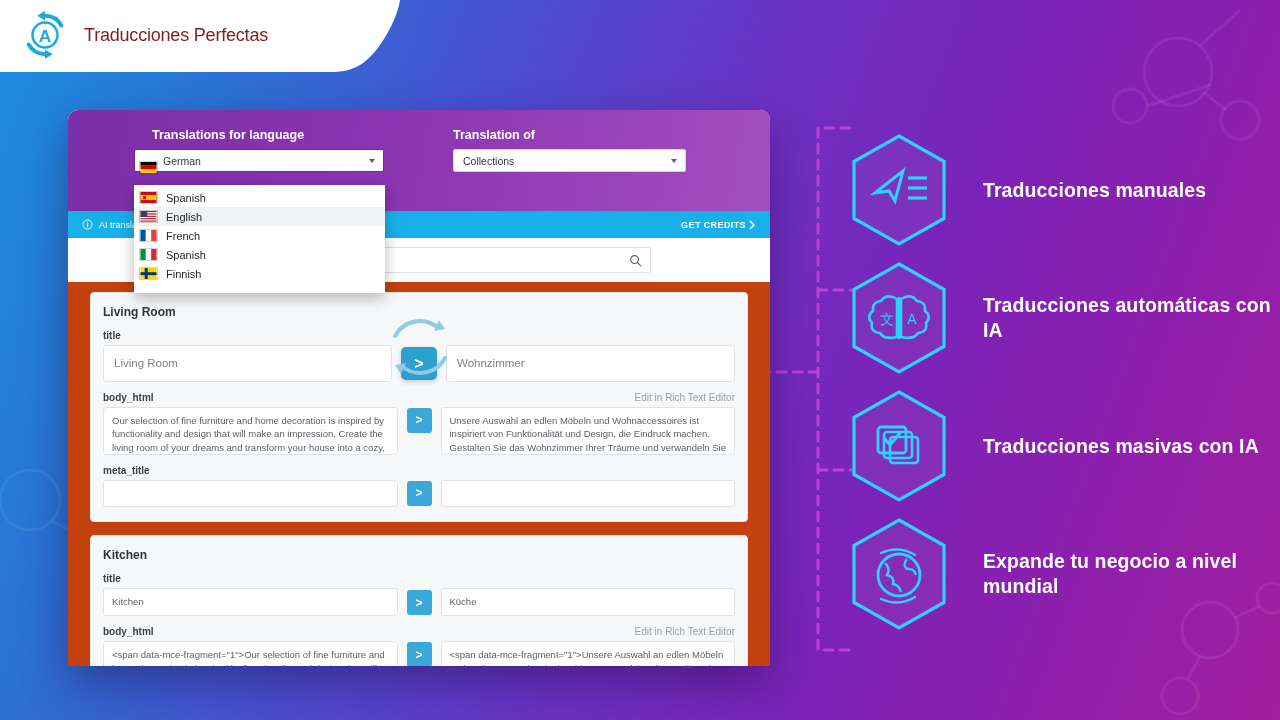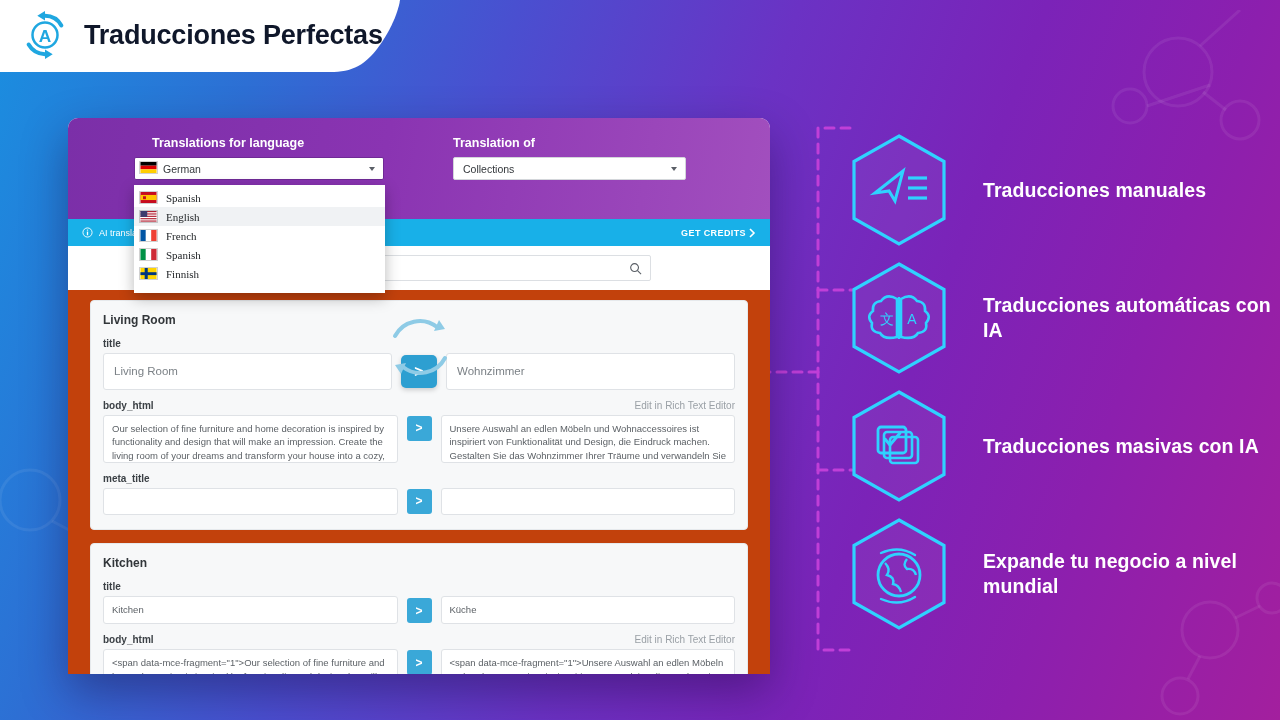--- a/index.html
+++ b/index.html
@@ -20,27 +20,27 @@
     z-index: 6;
   }
   .header-band svg { display: block; }
   .brand {
     position: absolute; left: 0; top: 0; height: 70px;
     display: flex; align-items: center; gap: 14px; padding-left: 20px;
     z-index: 7;
   }
   .brand-logo { width: 50px; height: 50px; flex: 0 0 auto; }
   .brand-title {
-    font-size: 27px; font-weight: bold; color: #0f172a; letter-spacing: -0.2px;
+    font-size: 18px; font-weight: normal; color: #7f1d1d; letter-spacing: -0.2px;
     white-space: nowrap;
   }
 
   
   .app-window {
-    position: absolute; left: 68px; top: 118px; width: 702px; height: 556px;
+    position: absolute; left: 68px; top: 110px; width: 702px; height: 556px;
     border-radius: 10px 10px 0 0; overflow: hidden; z-index: 4;
     box-shadow: 0 18px 46px rgba(20,0,50,0.38);
     background: #ffffff;
   }
   .app-purple {
     height: 101px; width: 100%;
     background: linear-gradient(100deg, #7b2fa8 0%, #8a34b2 45%, #a24fbe 100%);
     position: relative;
   }
   .col-label {
@@ -61,21 +61,20 @@
   }
   .sel-lang { left: 66px; top: 39px; width: 250px; border-color: #6f2a95; padding-left: 28px; }
   .sel-of   { left: 385px; top: 39px; width: 233px; }
 
   
   .dd-list {
     position: absolute; left: 134px; top: 185px; width: 251px;
     background: #ffffff; z-index: 9;
     box-shadow: 0 5px 14px rgba(0,0,0,0.28);
     padding: 3px 0 10px 0;
-    font-family: Liberation Serif, serif;
   }
   .dd-item {
     height: 19px; display: flex; align-items: center; gap: 8px;
     padding-left: 5px; font-size: 11px; color: #232629;
   }
   .dd-item.sel-row { background: #f0f2f4; }
   .flag { width: 19px; height: 13px; flex: 0 0 auto; display: block; border: 0.5px solid rgba(0,0,0,0.18); }
   .flag-float { position: absolute; left: 139px; z-index: 10; }
 
   

